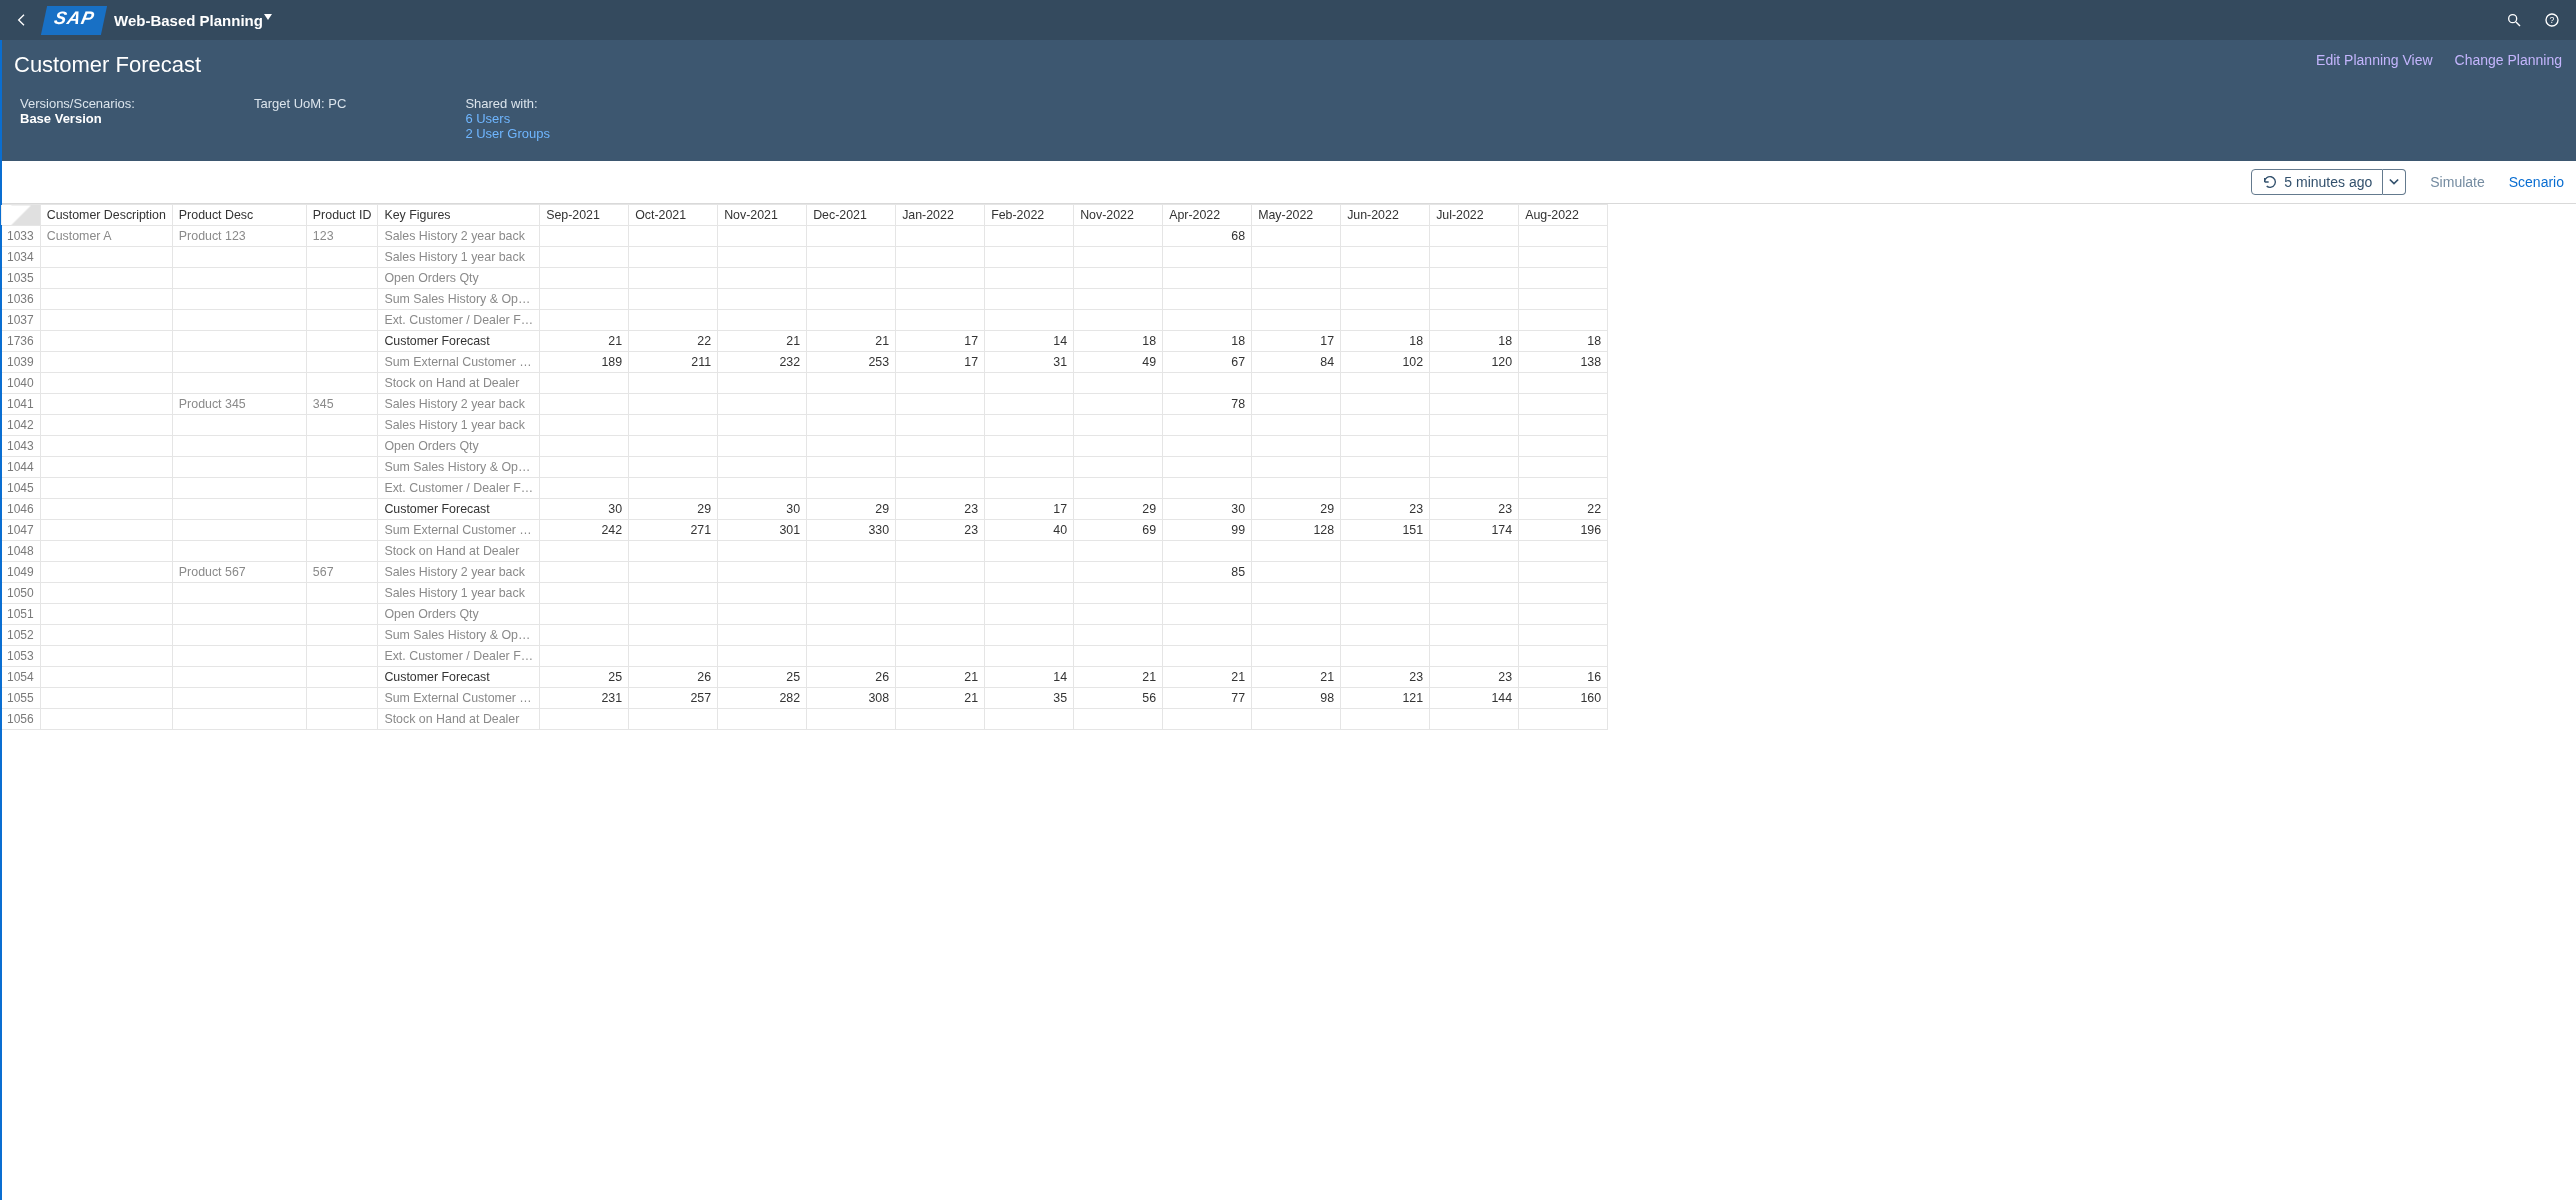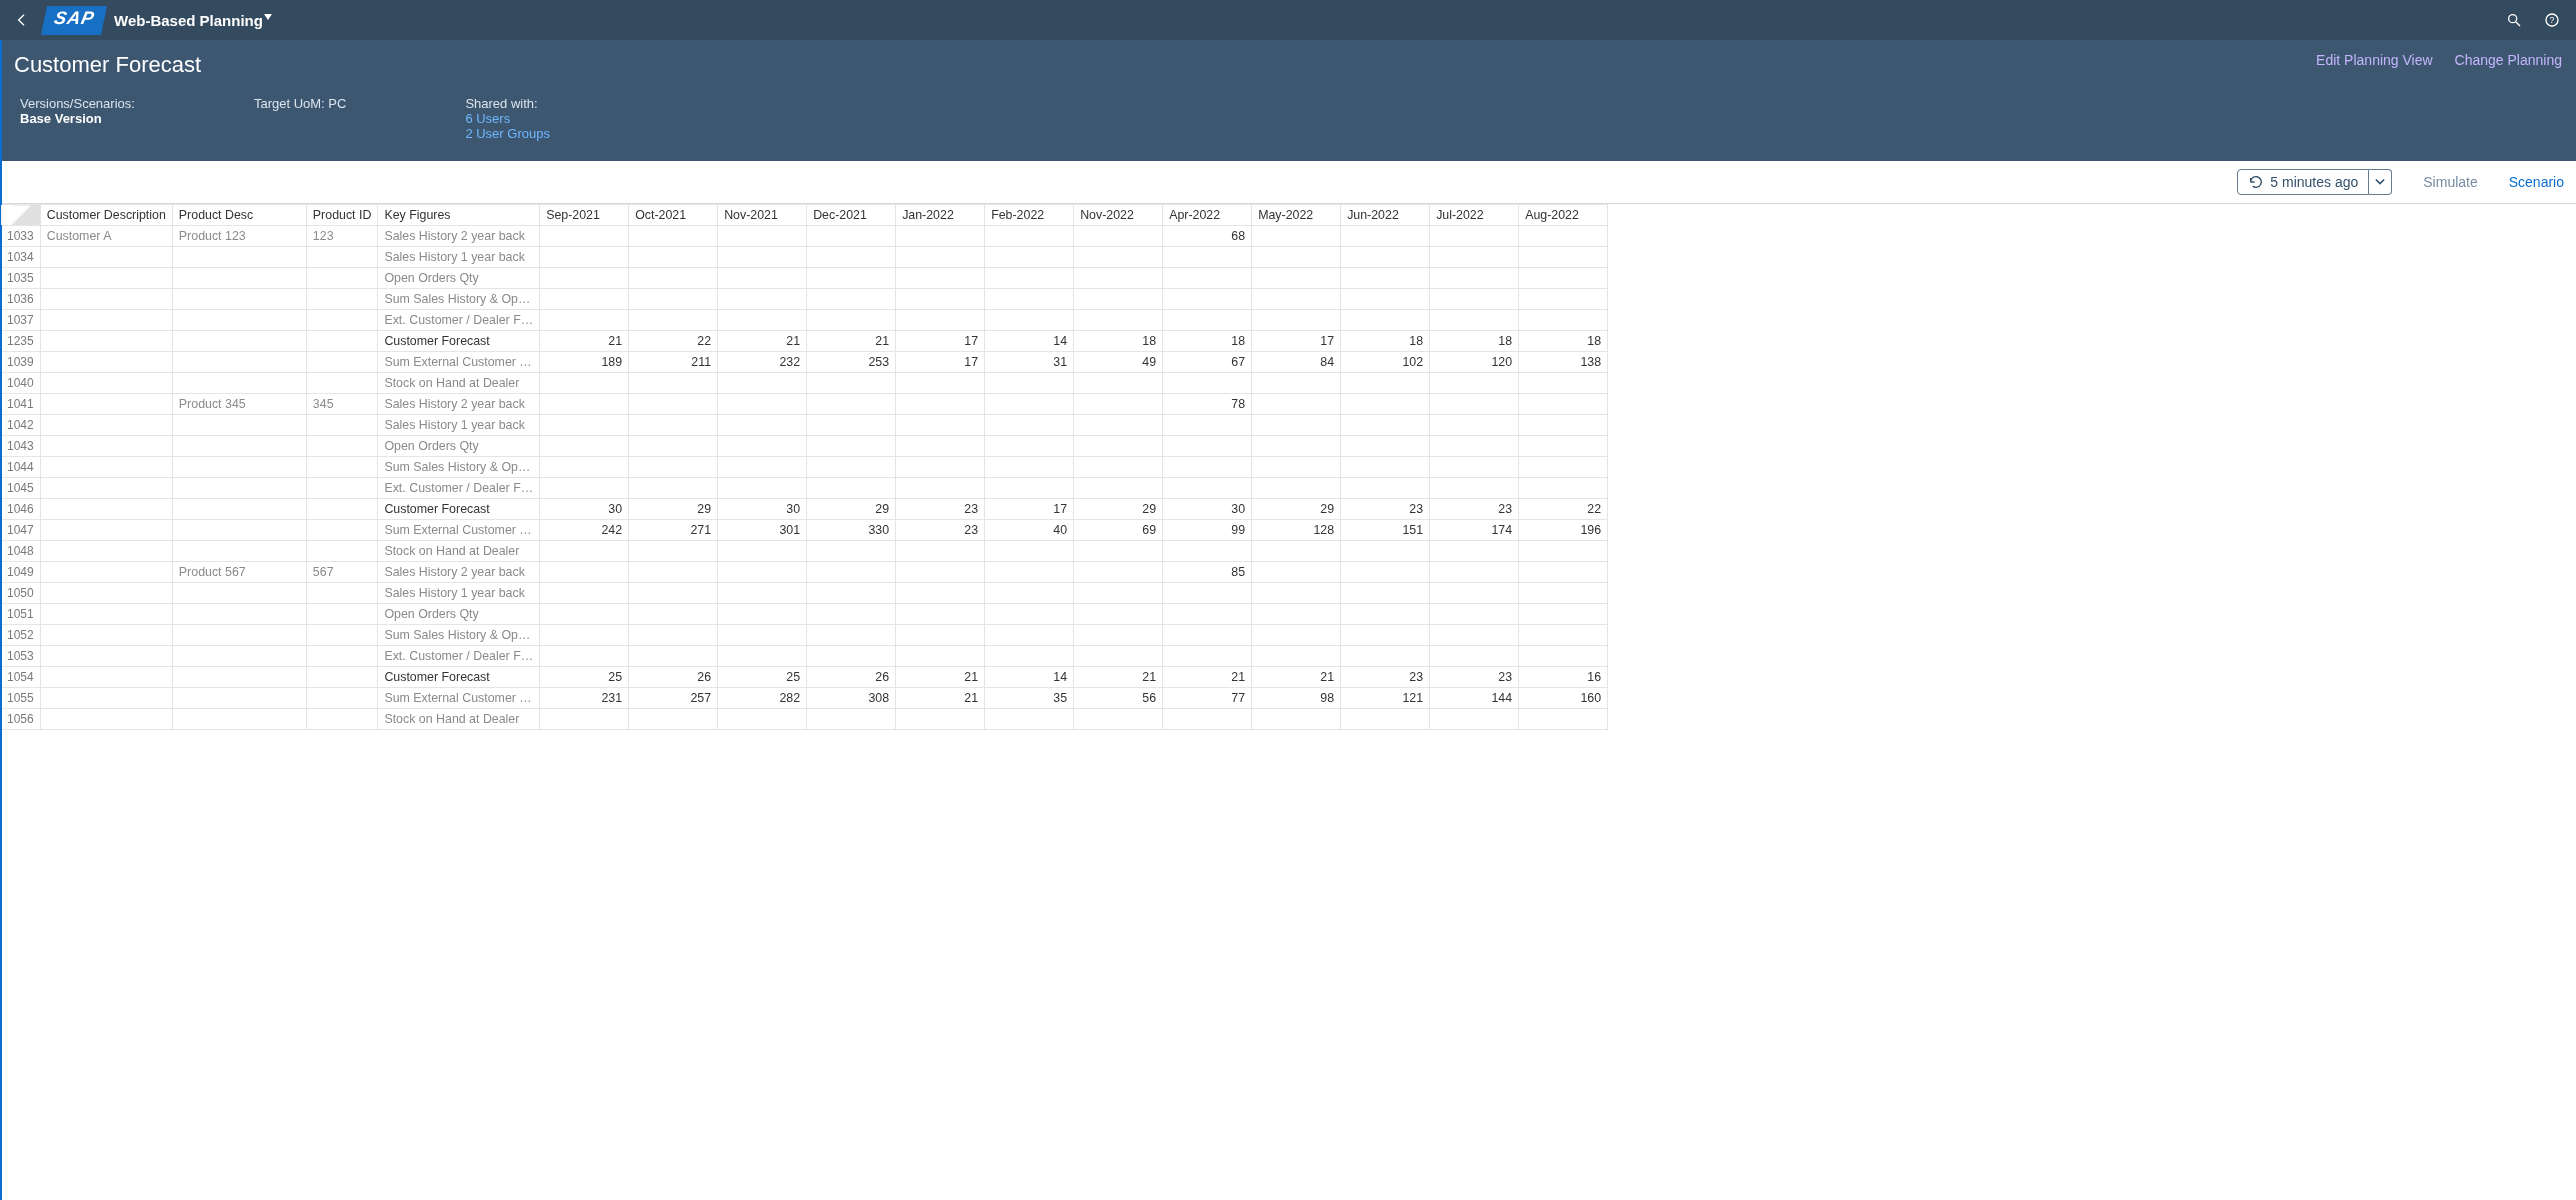--- a/index.html
+++ b/index.html
@@ -51,21 +51,21 @@
   .obj-meta .block .link { color:#6fb6ff; cursor:pointer; display:block; }
   .obj-meta .block .label { color:#dbe4ec; display:block; }
 
   
   .toolbar {
     border-bottom:1px solid #d9d9d9;
     padding:8px 12px;
     display:flex;
     justify-content:flex-end;
     align-items:center;
-    gap:31px;
+    gap:24px;
     font-size:14px;
   }
   .toolbar .refresh {
     border:1px solid #647a8e;
     border-radius:4px 0 0 4px;
     padding:4px 10px;
     color:#33516d;
     display:flex; align-items:center; gap:6px;
     cursor:pointer;
   }
@@ -336,21 +336,21 @@
           <td class="num"></td>
           <td class="num"></td>
           <td class="num"></td>
           <td class="num"></td>
           <td class="num"></td>
           <td class="num"></td>
           <td class="num"></td>
           <td class="num"></td>
         </tr>
         <tr>
-          <td class="rownum">1235</td>
+          <td class="rownum">1736</td>
           <td class="dim"></td>
           <td class="dim"></td>
           <td class="dim"></td>
           <td class="kf-high">Customer Forecast</td>
           <td class="num">21</td>
           <td class="num">22</td>
           <td class="num">21</td>
           <td class="num">21</td>
           <td class="num">17</td>
           <td class="num">14</td>

